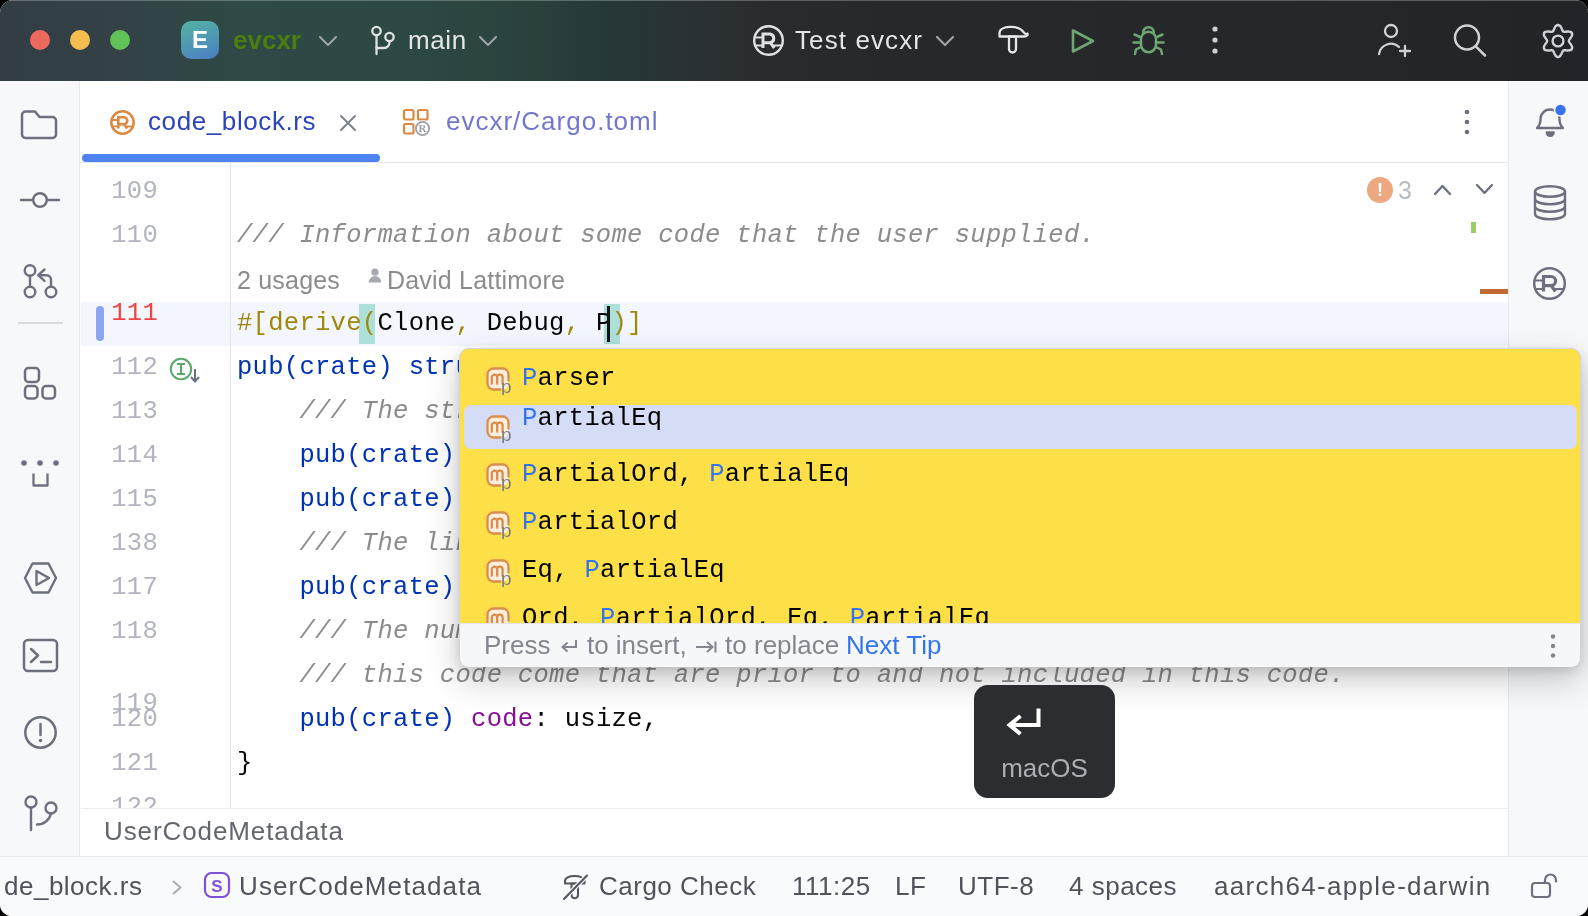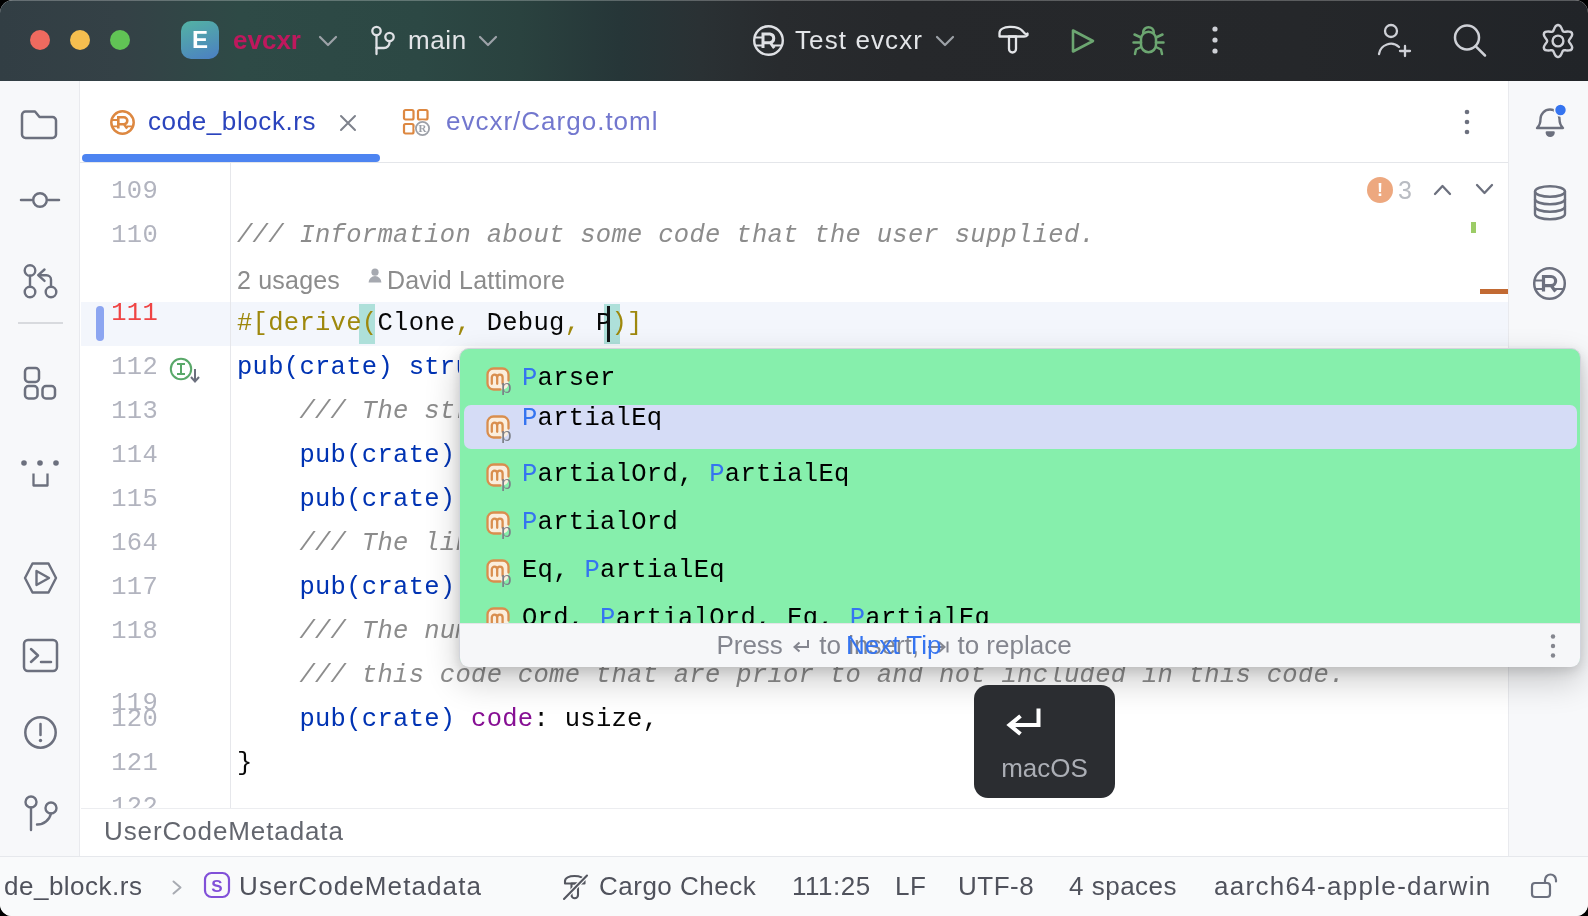--- a/index.html
+++ b/index.html
@@ -3,21 +3,21 @@
 <style>
   html,body{margin:0;padding:0;background:#000;}
   *{box-sizing:border-box;}
   .win{position:relative;width:1588px;height:916px;border-radius:13px 13px 12px 12px;overflow:hidden;background:#fff;font-family:"Liberation Sans",sans-serif;}
   .abs{position:absolute;}
   
   .titlebar{left:0;top:0;width:1588px;height:81px;
     background:linear-gradient(90deg,#323e44 0px,#344146 120px,#2e4a46 240px,#2c4844 420px,#2a423f 520px,#263638 620px,#2a3134 700px,#282b2e 780px,#26282b 900px,#25272a 1300px,#212428 1588px);
     box-shadow:inset 0 1px 0 rgba(255,255,255,.25);}
   .tl{border-radius:50%;width:20px;height:20px;top:30px;}
-  .ttext{color:#be185d;font-size:26px;line-height:81px;height:65px;top:0;font-weight:600;}
+  .ttext{color:#4d7c0f;font-size:26px;line-height:81px;height:65px;top:0;font-weight:600;}
   .ttext2{color:#e3e5e8;font-size:26px;line-height:81px;height:81px;top:0;font-weight:400;letter-spacing:1.1px;}
   
   .tabbar{left:0;top:81px;width:1588px;height:82px;background:#fff;}
   .tabbar-border{left:80px;top:162px;width:1428px;height:1px;background:#e4e6ea;}
   
   .leftrail{left:0;top:81px;width:80px;height:775px;background:#f7f8fa;border-right:1px solid #e9eaee;}
   .rightrail{left:1508px;top:81px;width:80px;height:775px;background:#f7f8fa;border-left:1px solid #e9eaee;}
   
   .editor{left:81px;top:163px;width:1427px;height:646px;background:#fff;overflow:hidden;}
   .cl{position:absolute;left:156px;height:44px;line-height:44px;white-space:pre;font-family:"Liberation Mono",monospace;font-size:25.5px;color:#070707;letter-spacing:.3px;}
@@ -25,21 +25,21 @@
   .cmt{color:#8c8c8c;font-style:italic;}
   .kw{color:#0033b3;}
   .attr{color:#9e880d;margin-top:42px;}
   .gutline{left:149px;top:0;width:1px;height:646px;background:#e6e7eb;}
   .curline{left:0;top:139px;width:1427px;height:44px;background:#f3f6fc;}
   
   .crumbs{left:81px;top:808px;width:1427px;height:48px;background:#fff;border-top:1px solid #ecedf0;}
   .statusbar{left:0;top:856px;width:1588px;height:60px;background:#f9fafb;border-top:1px solid #e6e8ec;}
   .st{position:absolute;top:0;height:59px;line-height:59px;font-size:26px;color:#50525c;letter-spacing:.5px;white-space:pre;}
   
-  .popup{left:459px;top:348px;width:1122px;height:319px;background:#86efac;border:1px solid #d2d4dc;border-radius:10px;box-shadow:0 14px 34px rgba(0,0,0,.2),0 4px 12px rgba(0,0,0,.12);text-align:center;}
+  .popup{left:459px;top:348px;width:1122px;height:319px;background:#fde047;border:1px solid #d2d4dc;border-radius:10px;box-shadow:0 14px 34px rgba(0,0,0,.2),0 4px 12px rgba(0,0,0,.12);}
   .prow{position:absolute;left:62px;height:44px;line-height:44px;font-family:"Liberation Mono",monospace;font-size:25.5px;color:#000;white-space:pre;letter-spacing:.3px;}
   .pmatch{color:#3574f0;}
   .psel{position:absolute;left:4px;width:1113px;height:44px;background:#d5dcf6;border-radius:7px;}
   .micon{left:26px;width:26px;height:28px;}
   .phint{position:absolute;left:0px;top:274px;width:1120px;height:44px;background:#f6f7f9;border-top:1px solid #e4e5e9;border-radius:0 0 9px 9px;}
   
   .toast{background:#2b2d31;border-radius:14px;}
 </style></head>
 <body>
 <svg width="0" height="0" style="position:absolute;">
@@ -231,21 +231,21 @@
     <div class="abs" style="left:278px;top:141px;width:16px;height:40px;background:#aee0da;"></div>
     <div class="abs" style="left:523px;top:141px;width:16px;height:40px;background:#aee0da;"></div>
 
     <div class="ln" style="top:7px;">109</div>
     <div class="ln" style="top:51px;">110</div>
     <div class="ln" style="top:129px;color:#ef4444;">111</div>
     <div class="ln" style="top:183px;">112</div>
     <div class="ln" style="top:227px;">113</div>
     <div class="ln" style="top:271px;">114</div>
     <div class="ln" style="top:315px;">115</div>
-    <div class="ln" style="top:359px;">164</div>
+    <div class="ln" style="top:359px;">138</div>
     <div class="ln" style="top:403px;">117</div>
     <div class="ln" style="top:447px;">118</div>
     <div class="ln" style="top:491px;margin-top:28px;">119</div>
     <div class="ln" style="top:535px;">120</div>
     <div class="ln" style="top:579px;">121</div>
     <div class="ln" style="top:623px;">122</div>
 
     <svg class="abs" style="left:88px;top:194px;" width="36" height="28" viewBox="0 0 36 28">
         <circle cx="12" cy="12" r="10.2" fill="none" stroke="#59a869" stroke-width="2"></circle>
         <path d="M8 7 h8 M8 17 h8 M12 7 v10" stroke="#59a869" stroke-width="2"></path>

